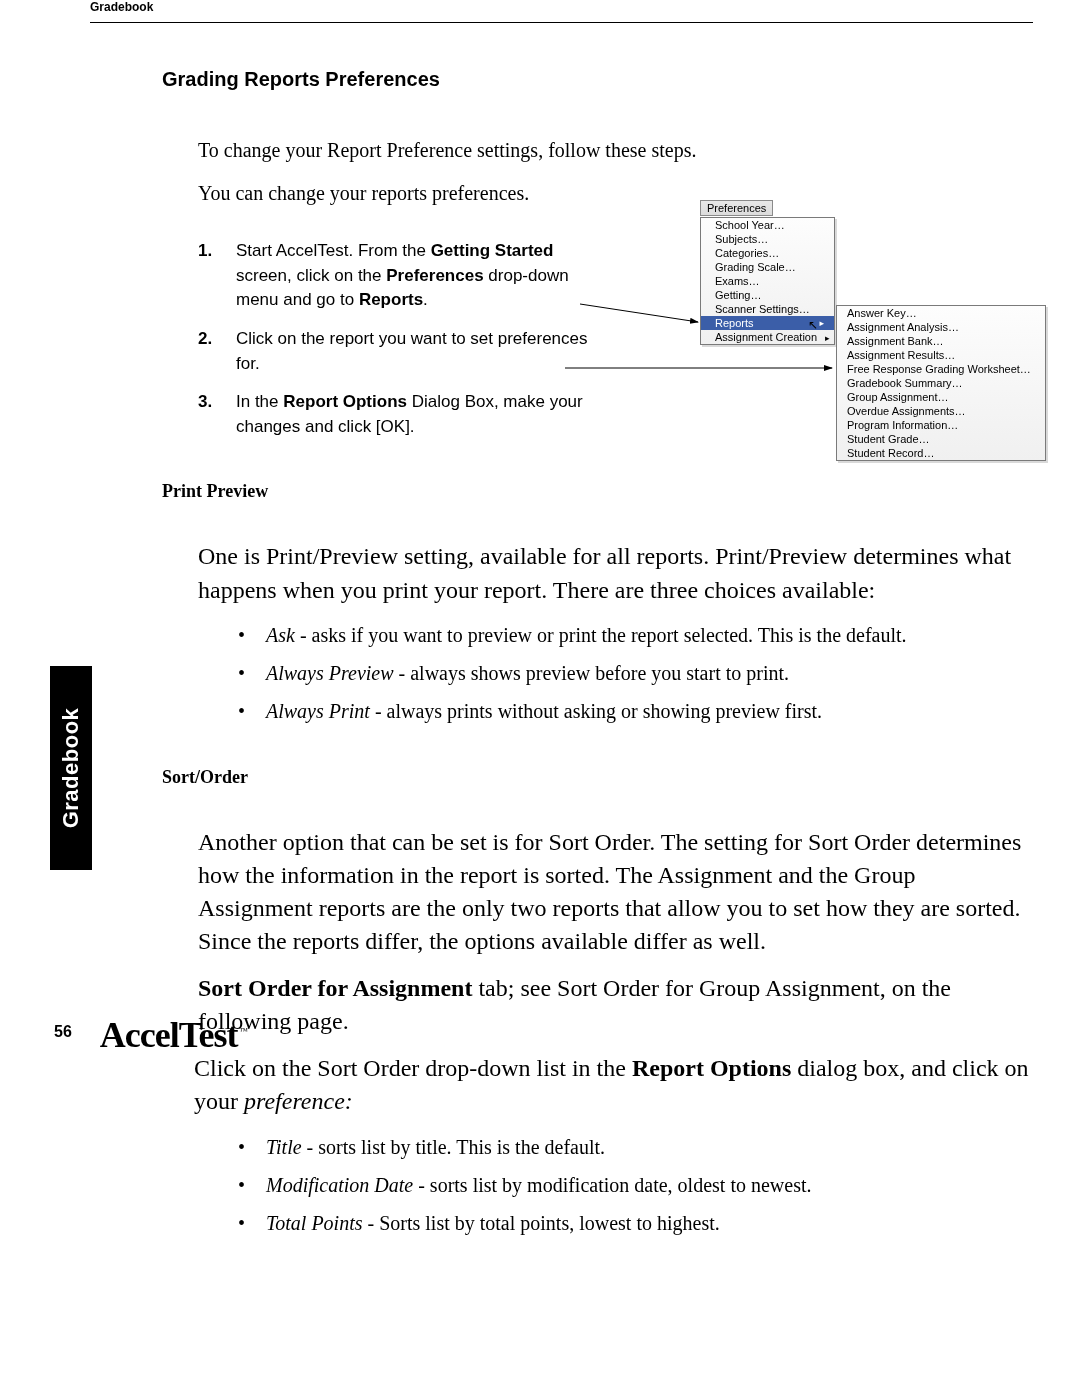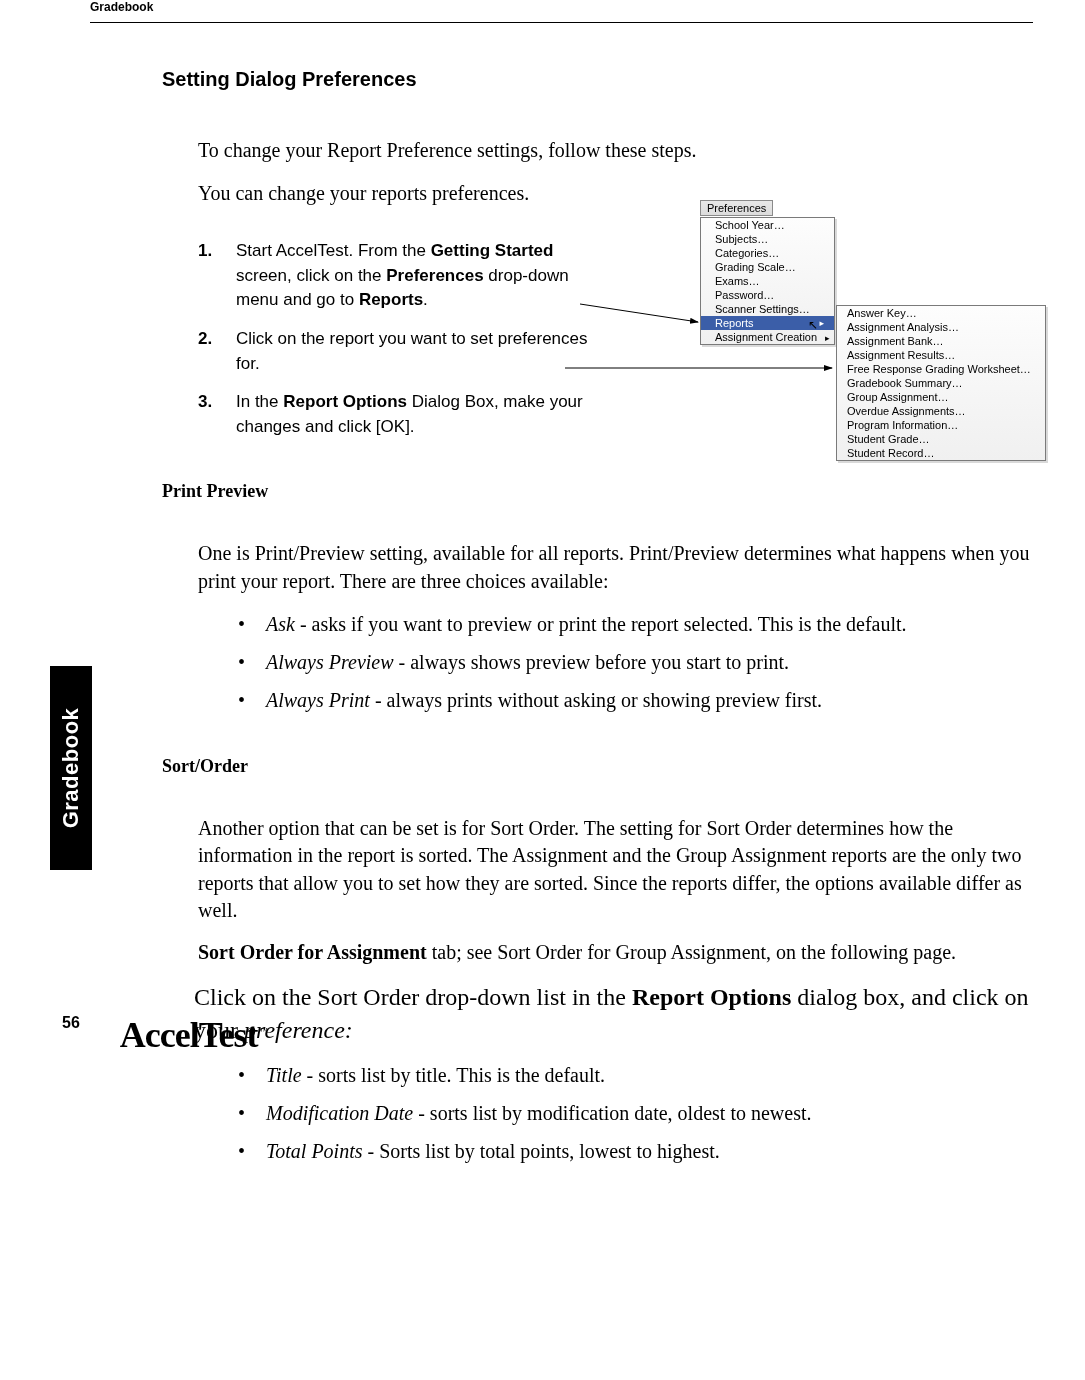--- a/index.html
+++ b/index.html
@@ -9,39 +9,39 @@
   .running-head { position: absolute; left: 90px; top: 0; font-family: Arial, Helvetica, sans-serif; font-weight: 700; font-size: 12px; }
   .content { position: absolute; left: 162px; right: 52px; top: 68px; }
   .h-sec { font-family: Arial, Helvetica, sans-serif; font-weight: 800; font-size: 20px; margin-bottom: 46px; }
   .body-p { font-size: 20px; line-height: 1.35; margin-bottom: 16px; }
   .intro { margin-left: 36px; }
   .steps { margin-top: 32px; margin-left: 36px; width: 410px; }
   .step { display: flex; gap: 16px; font-family: Arial, Helvetica, sans-serif; font-size: 17px; line-height: 1.45; margin-bottom: 14px; }
   .step .num { font-weight: 800; min-width: 22px; }
   .step .txt b { font-weight: 800; }
   .h-sub { font-family: Liberation Serif, serif; font-weight: 800; font-size: 18px; margin-top: 42px; margin-bottom: 38px; }
-  .para { font-size: 20px; line-height: 1.38; margin-left: 36px; margin-bottom: 14px; }
+  .para { font-size: 24px; line-height: 1.38; margin-left: 36px; margin-bottom: 14px; }
   .bullets { margin-left: 76px; }
   .bullets li { list-style: none; font-size: 20px; line-height: 1.4; margin-bottom: 10px; display: flex; }
   .bullets li .dot { width: 28px; }
   .bullets li em { font-style: italic; }
   .bullets2 { margin-left: 76px; }
   .bullets2 li { list-style: none; font-size: 20px; line-height: 1.4; margin-bottom: 10px; display: flex; }
   .bullets2 li .dot { width: 28px; }
   .bullets2 li em { font-style: italic; }
   .sub-indent { margin-left: 32px; font-size: 24px; line-height: 1.38; margin-bottom: 14px; }
   .sub-indent b { font-weight: 700; }
   .sub-indent em { font-style: italic; }
 
   
   .side-tab { position: absolute; left: 50px; top: 666px; width: 42px; height: 204px; background: #000; color: #fff; display: flex; align-items: center; justify-content: center; }
   .side-tab span { transform: rotate(-90deg); font-family: Arial, Helvetica, sans-serif; font-weight: 800; font-size: 22px; letter-spacing: 0.5px; white-space: nowrap; }
 
   
-  .footer { position: absolute; left: 62px; bottom: 40px; display: flex; align-items: flex-start; gap: 40px; }
+  .footer { position: absolute; left: 54px; bottom: 40px; display: flex; align-items: center; gap: 28px; }
   .page-num { font-family: Arial, Helvetica, sans-serif; font-weight: 800; font-size: 16px; margin-bottom: 6px; }
   .brand { font-family: Georgia, "Times New Roman", serif; font-weight: 700; font-size: 36px; letter-spacing: -1px; }
   .brand .tm { font-size: 9px; vertical-align: super; font-weight: 400; letter-spacing: 0; margin-left: 2px; }
 
   
   .menu-wrap { position: absolute; left: 700px; top: 200px; font-family: Tahoma, Arial, sans-serif; font-size: 11px; color: #000; }
   .menu-box { background: linear-gradient(#fdfdfd,#f0f0f0); border: 1px solid #7a7a7a; box-shadow: 2px 2px 0 rgba(0,0,0,.15); }
   .menu-title { background: linear-gradient(#e8e8e8,#dcdcdc); border: 1px solid #8a8a8a; padding: 1px 6px; display: inline-block; margin-bottom: 1px; }
   .menu-item { padding: 1px 10px 1px 14px; white-space: nowrap; }
   .menu-item.hi { background: #3b5ea8; color: #fff; display: flex; align-items: center; }
@@ -57,21 +57,21 @@
 <div class="page">
 
   <div class="running-head">Gradebook</div>
   <div class="rule-top"></div>
 
   <div class="side-tab">
       <span>Gradebook</span>
     </div>
 
   <div class="content">
-    <div class="h-sec">Setting Dialog Preferences</div>
+    <div class="h-sec">Grading Reports Preferences</div>
     <div class="body-p intro">To change your Report Preference settings, follow these steps.</div>
     <div class="body-p intro">You can change your reports preferences.</div>
 
     <div class="steps">
       <div class="step">
         <div class="num">1.</div>
         <div class="txt">Start AccelTest. From the <b>Getting Started</b> screen, click on the <b>Preferences</b> drop-down menu and go to <b>Reports</b>.</div>
       </div>
       <div class="step">
         <div class="num">2.</div>
@@ -123,21 +123,21 @@
   </div>
 
   <div class="menu-wrap">
     <div class="menu-title">Preferences</div>
     <div class="menu-box menu-col1">
       <div class="menu-item">School Year…</div>
       <div class="menu-item">Subjects…</div>
       <div class="menu-item">Categories…</div>
       <div class="menu-item">Grading Scale…</div>
       <div class="menu-item">Exams…</div>
-      <div class="menu-item">Password…</div>
+      <div class="menu-item">Getting…</div>
       <div class="menu-item">Scanner Settings…</div>
       <div class="menu-item hi">
           <span>Reports</span>
           <span class="arrow">▸</span>
         </div>
       <div class="menu-item" style="display:flex;align-items:flex-end;">
           <span>Assignment Creation</span>
           <span class="arrow">▸</span>
         </div>
     </div>

